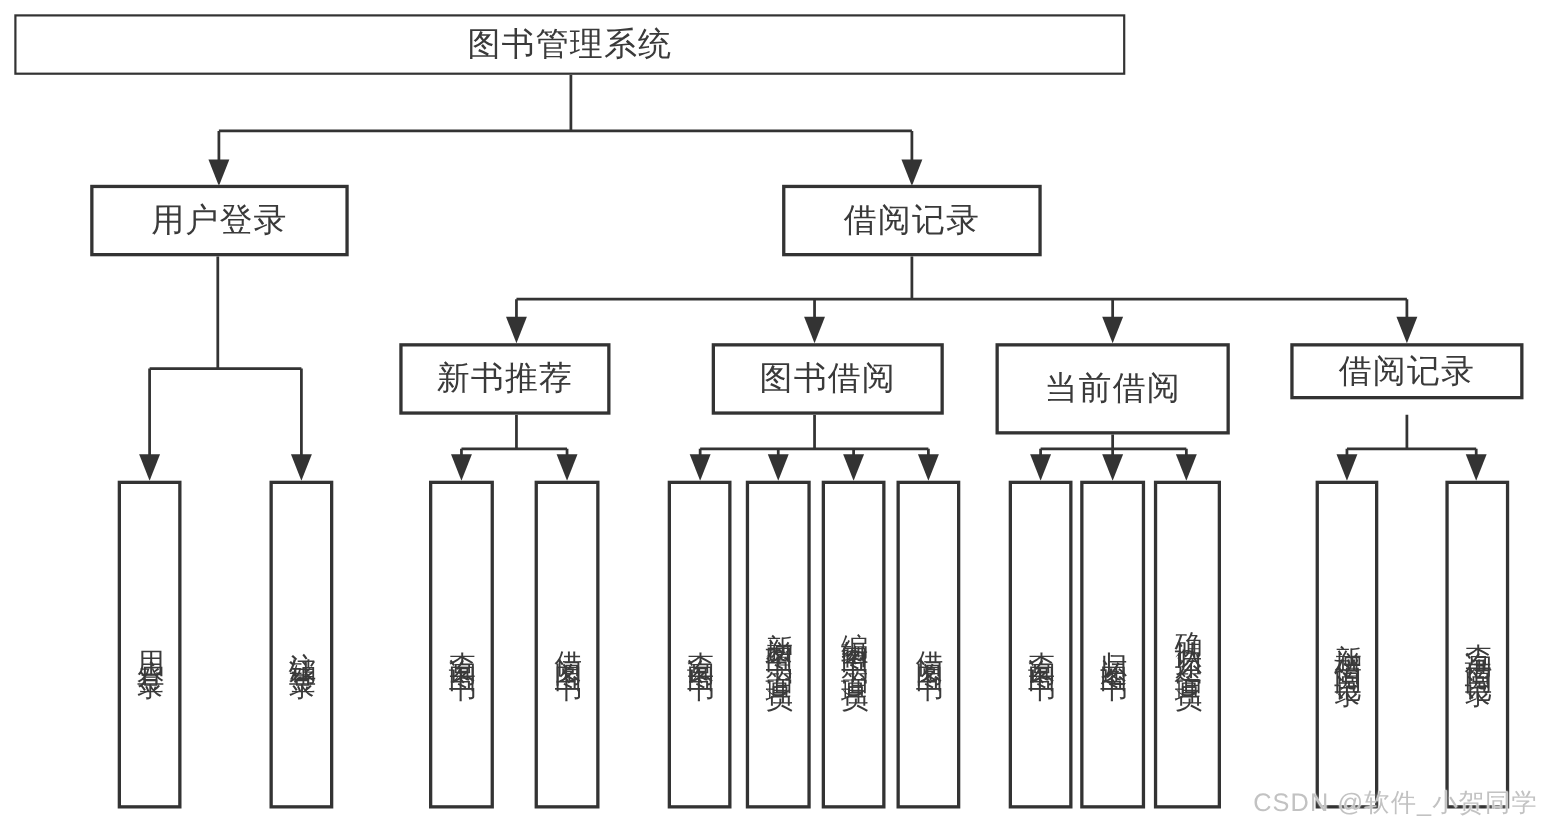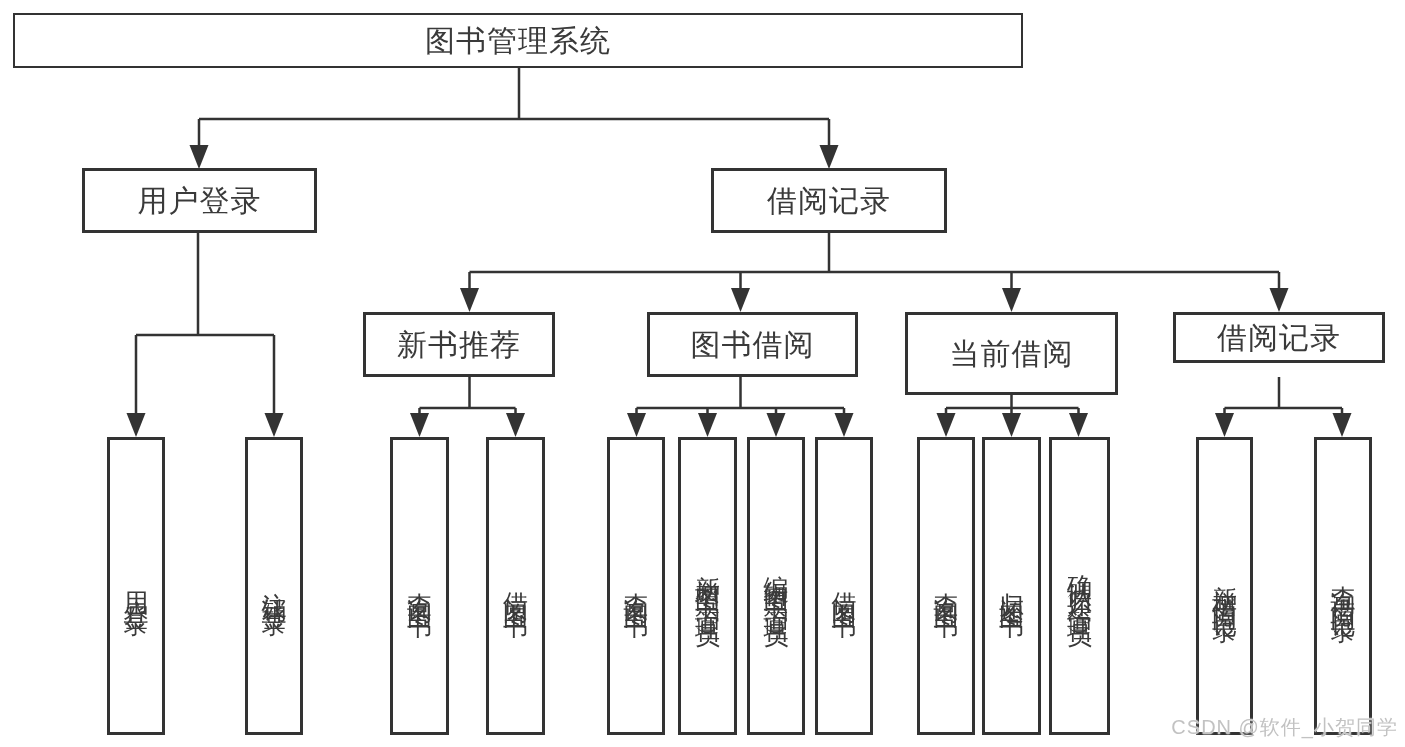--- a/index.html
+++ b/index.html
@@ -47,21 +47,21 @@
     border: 3px solid #333333;
     writing-mode: vertical-rl;
     font-size: 25px;
     letter-spacing: 7px;
     line-height: 1;
   }
   .watermark {
     position: absolute;
     right: 7px;
     top: 714px;
-    font-size: 20px;
+    font-size: 23px;
     letter-spacing: 1px;
     color: #c2c2c2;
     text-shadow: 0 0 2px #ffffff, 0 0 1px #ffffff;
     z-index: 5;
     white-space: nowrap;
     margin-left: 12px;
   }
 </style>
 </head>
 <body>

